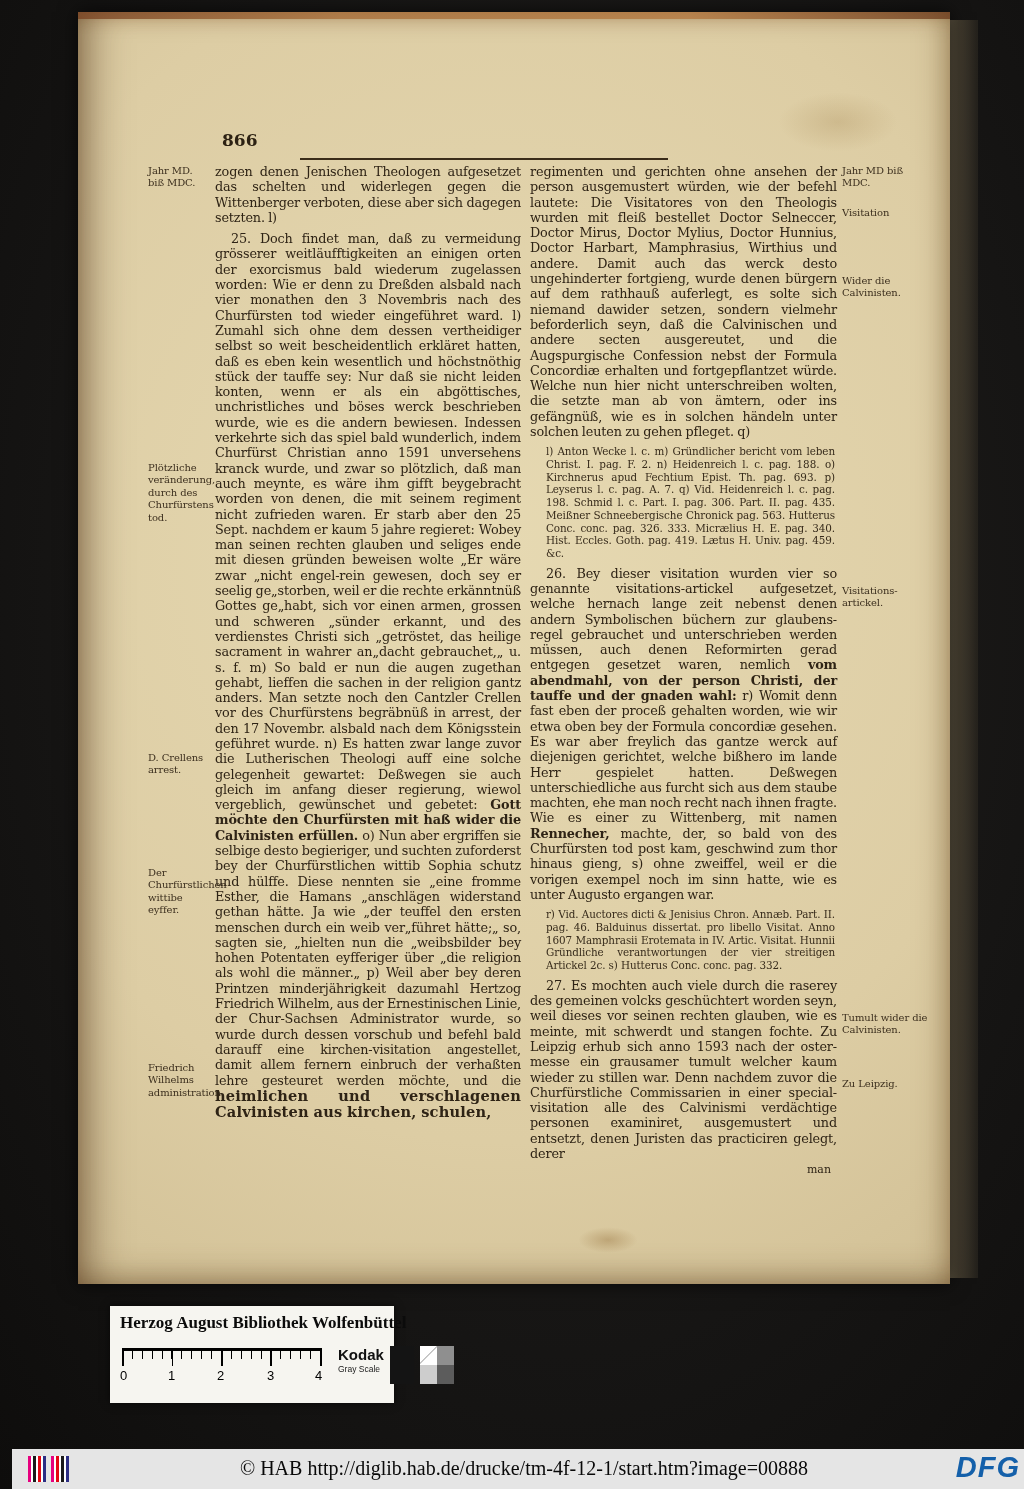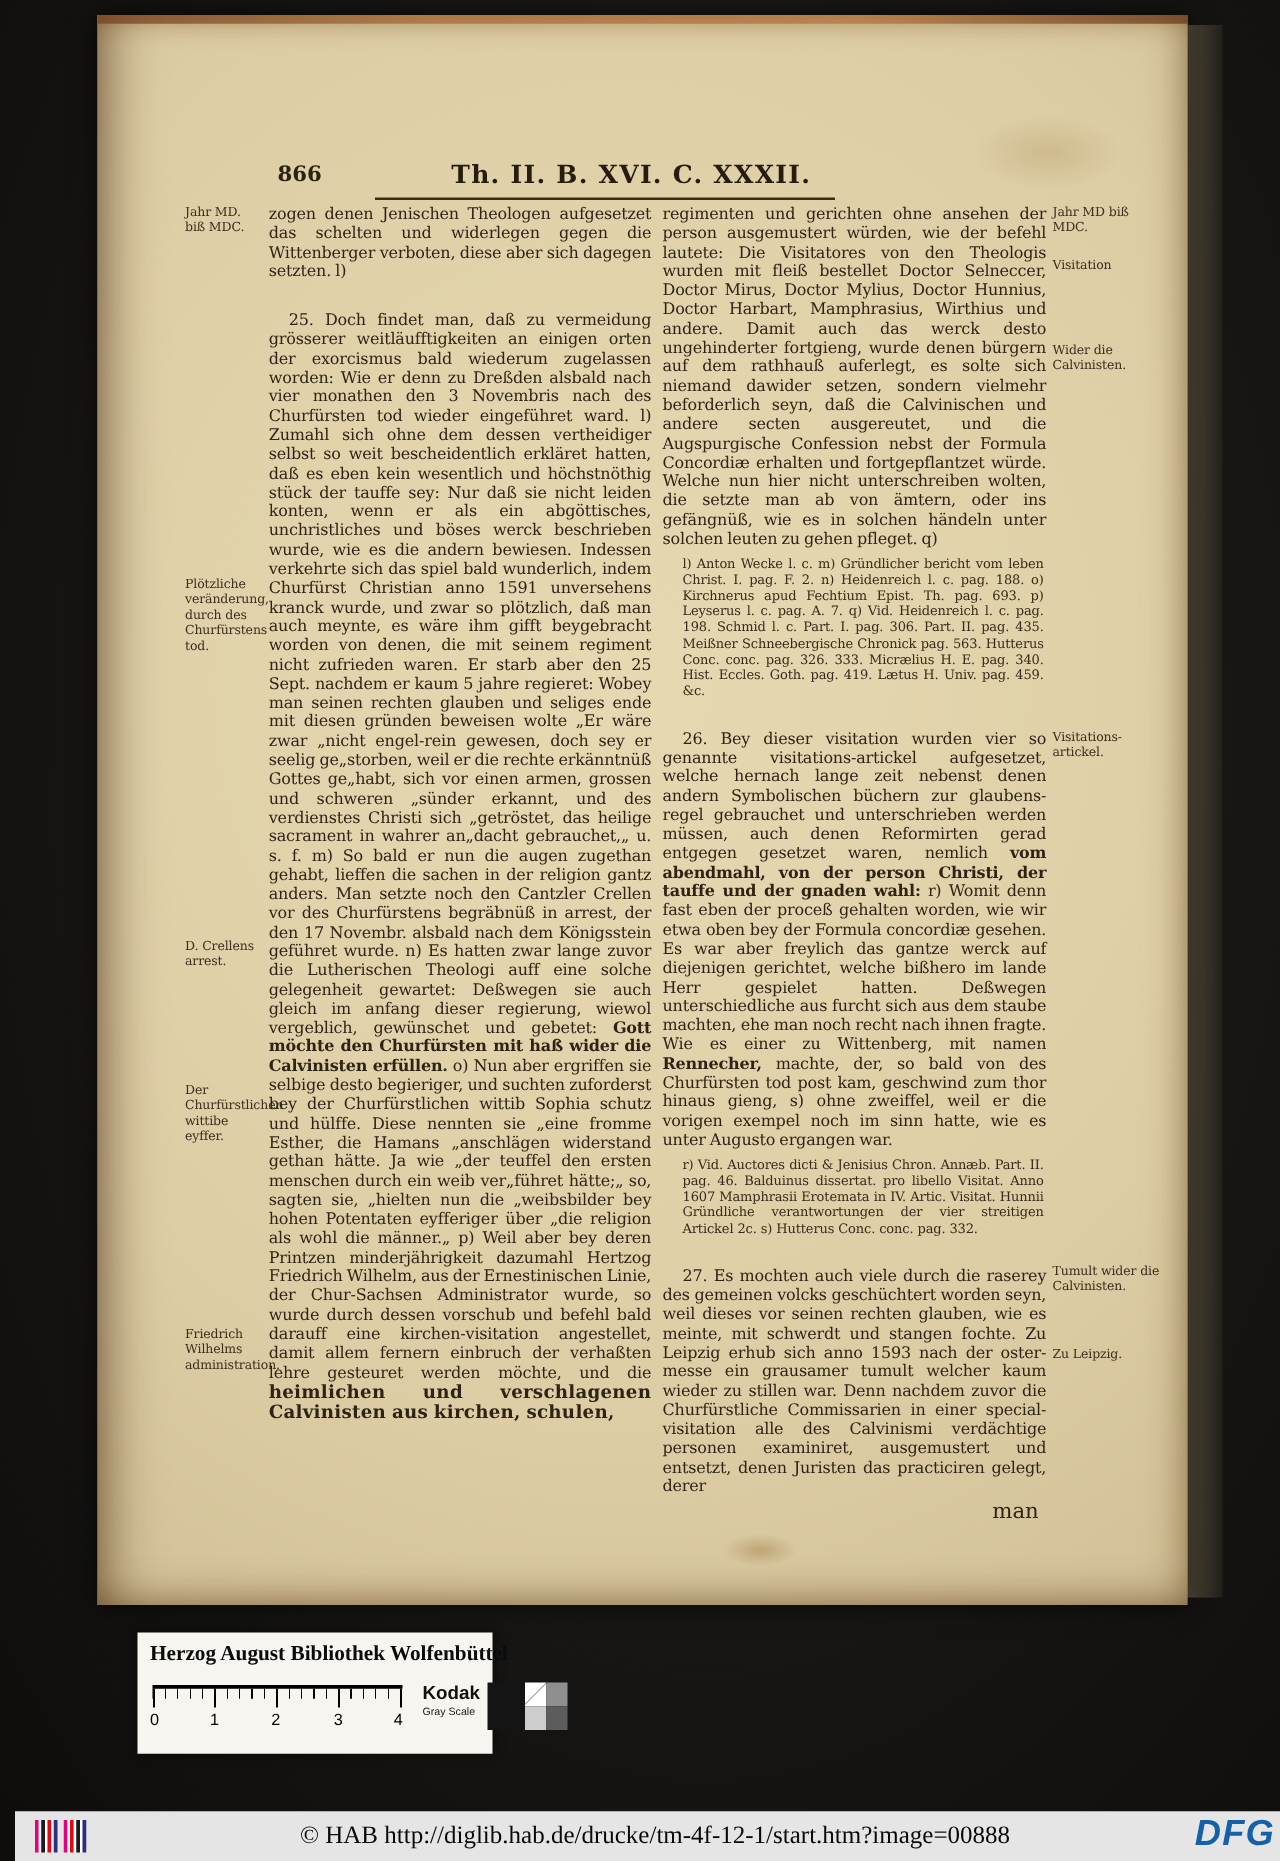--- a/index.html
+++ b/index.html
@@ -39,28 +39,28 @@
   .head-rule{position:absolute;left:222px;top:146px;width:368px;height:2px;background:#3a2c19;}
 
   
   .col{position:absolute;top:152px;color:#2e2315;}
   .col-left{left:137px;width:306px;}
   .col-right{left:452px;width:307px;}
   .body-text{
     margin:0;text-align:justify;font-size:12.8px;line-height:15.3px;
     letter-spacing:-0.15px;word-spacing:-0.6px;color:#2e2315;
   }
-  .body-text.num{text-indent:16px;margin-top:24px;}
+  .body-text.num{text-indent:16px;margin-top:6px;}
   .footnote{
     margin:6px 2px 4px 16px;text-align:justify;font-size:10.4px;line-height:12.7px;
     color:#372b1b;letter-spacing:-0.1px;
   }
   .em{font-weight:bold;}
   .em-big{font-weight:bold;font-size:14.6px;letter-spacing:0.2px;}
-  .catchword{margin-top:2px;text-align:right;font-size:17px;color:#2e2315;padding-right:6px;}
+  .catchword{margin-top:2px;text-align:right;font-size:11px;color:#2e2315;padding-right:6px;}
 
   
   .mnote{
     position:absolute;font-size:10px;line-height:12.4px;color:#3c2f1e;
     letter-spacing:-0.1px;
   }
   .mnote-l{left:70px;width:62px;}
   .mnote-r{left:764px;width:88px;}
 
   
@@ -104,21 +104,20 @@
 <body>
 
 <div class="page-stack"></div>
 
 <div class="paper">
   <div class="paper-topedge"></div>
   <div class="stain1"></div>
   <div class="stain2"></div>
 
   <div class="pagenum">866</div>
-  <div class="running-title">Th. II. B. XVI. C. XXXII.</div>
   <div class="head-rule"></div>
 
   <div class="mnote mnote-l" style="top:153px">Jahr MD. biß MDC.</div>
   <div class="mnote mnote-l" style="top:450px">Plötzliche veränderung, durch des Churfürstens tod.</div>
   <div class="mnote mnote-l" style="top:740px">D. Crellens arrest.</div>
   <div class="mnote mnote-l" style="top:855px">Der Churfürstlichen wittibe eyffer.</div>
   <div class="mnote mnote-l" style="top:1050px">Friedrich Wilhelms administration.</div>
 
   <div class="mnote mnote-r" style="top:153px">Jahr MD biß MDC.</div>
   <div class="mnote mnote-r" style="top:195px">Visitation</div>

